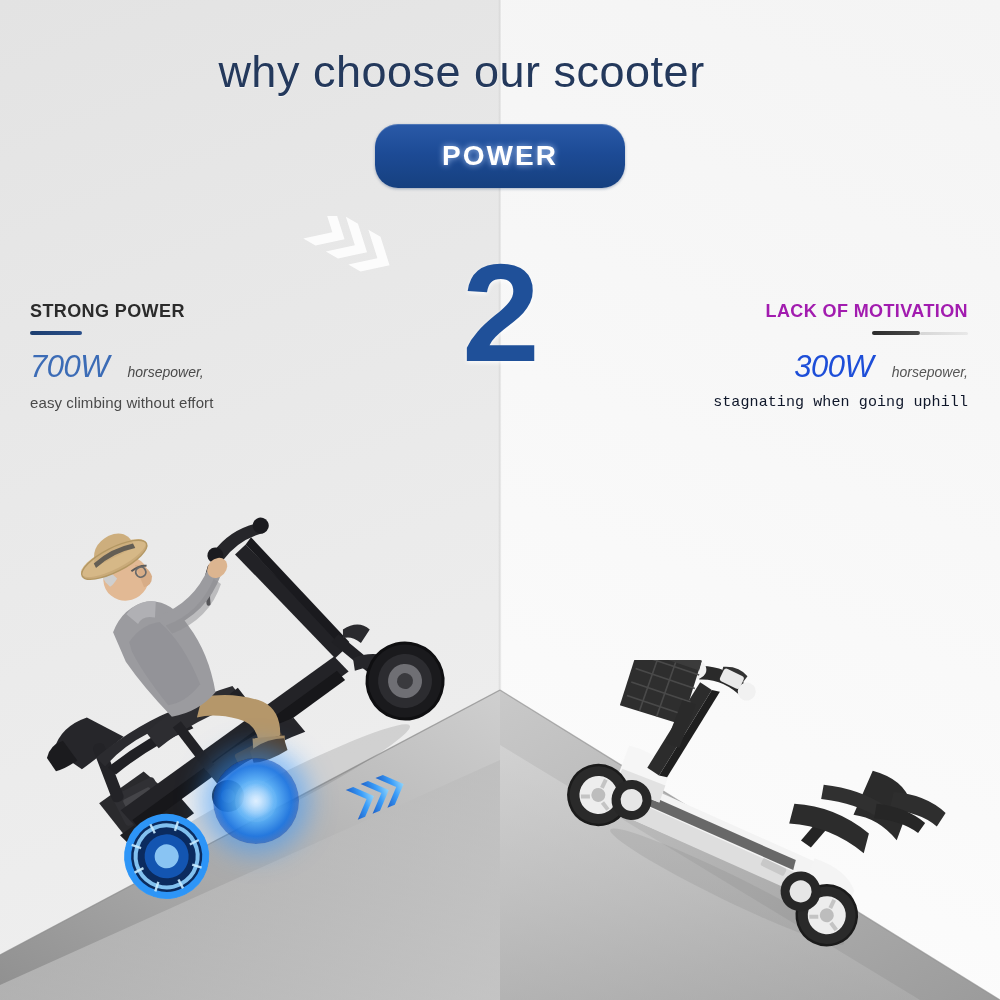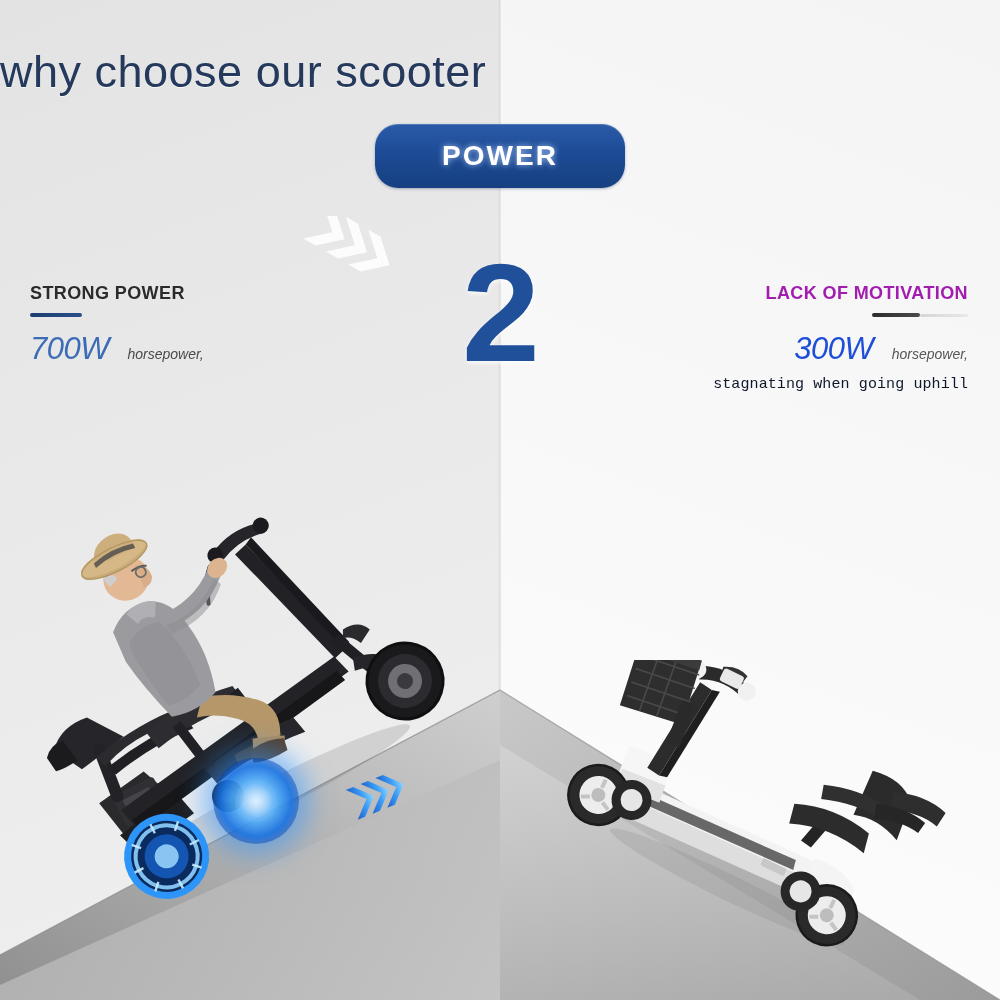--- a/index.html
+++ b/index.html
@@ -29,21 +29,21 @@
     background:linear-gradient(200deg,#f4f4f4 0%,#f7f7f7 35%,#fafafa 70%,#fdfdfd 100%);
   }
   .bg-seam{
     position:absolute; top:0; left:498px; width:4px; height:1000px;
     background:linear-gradient(90deg,rgba(190,190,190,.0),rgba(205,205,205,.55),rgba(255,255,255,.9));
   }
 
   
   .headline{
     position:absolute; top:46px; left:0; width:923px;
-    text-align:left;
+    text-align:center;
     font-size:45px; font-weight:400; letter-spacing:.5px;
     color:#24395c;
     text-shadow:0 1px 0 rgba(255,255,255,.65);
   }
 
   
   .badge{
     position:absolute; top:124px; left:50%; transform:translateX(-50%);
     width:250px; height:64px;
     border-radius:23px;
@@ -76,20 +76,21 @@
   }
 
   
   .panel{ position:absolute; top:283px; }
   .panel-left{ left:30px; width:330px; text-align:left; }
   .panel-right{ right:32px; width:340px; text-align:right; }
 
   .panel-heading{
     font-size:18px; font-weight:bold; letter-spacing:.4px;
     color:#2b2b2b;
+    margin-top:18px;
   }
   .panel-right .panel-heading{ color:#a21caf; }
 
   .rule{ margin-top:9px; height:4px; display:flex; }
   .panel-left .rule{ justify-content:flex-start; }
   .panel-right .rule{ justify-content:flex-end; }
   .rule-dark{
     width:52px; height:4px; border-radius:2px;
     background:linear-gradient(90deg,#1c3d6e,#2a4f8a);
   }
@@ -430,20 +431,21 @@
 
   <div class="panel panel-left">
     <div class="panel-heading">STRONG POWER</div>
     <div class="rule">
       <span class="rule-dark"></span>
     </div>
     <div class="spec-line">
       <span class="spec-value blue">700W</span>
       <span class="spec-unit">horsepower,</span>
     </div>
+    <div class="spec-desc">easy climbing without effort</div>
   </div>
 
   <div class="panel panel-right">
     <div class="panel-heading">LACK OF MOTIVATION</div>
     <div class="rule">
       <span class="rule-dark"></span>
       <span class="rule-light"></span>
     </div>
     <div class="spec-line">
       <span class="spec-value gray">300W</span>

